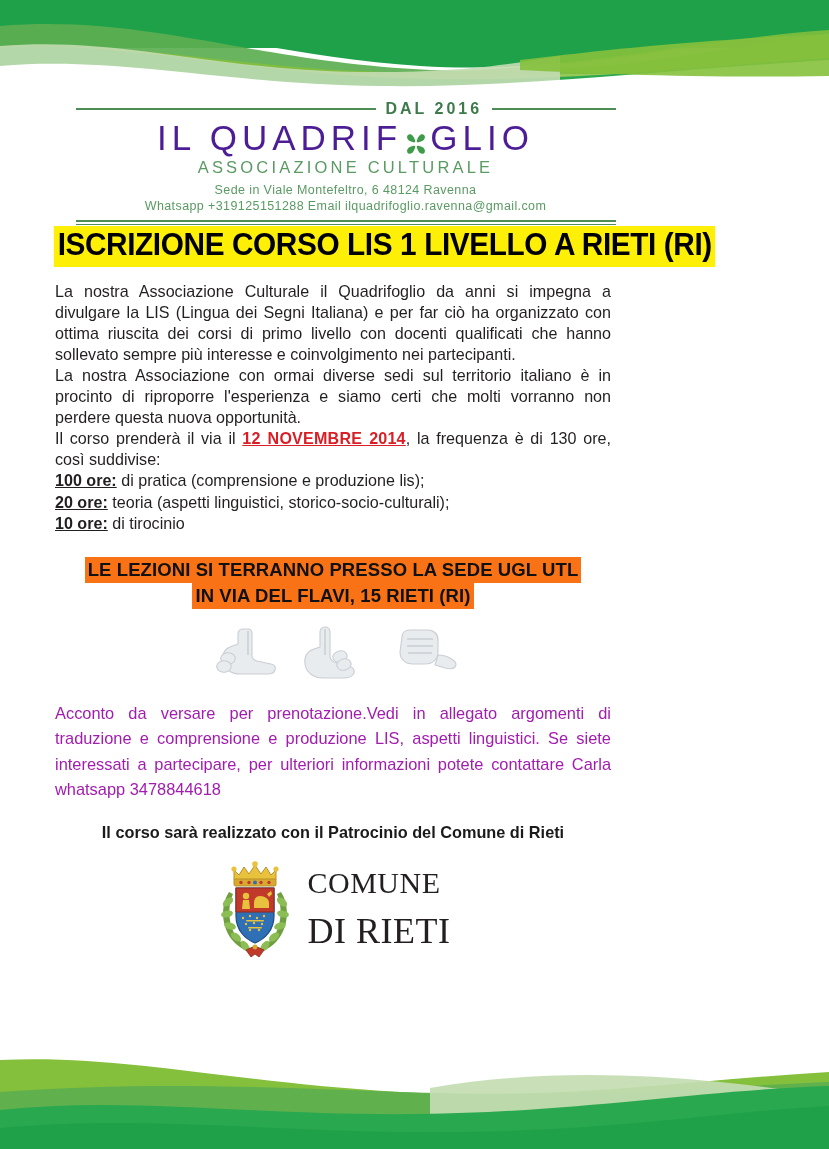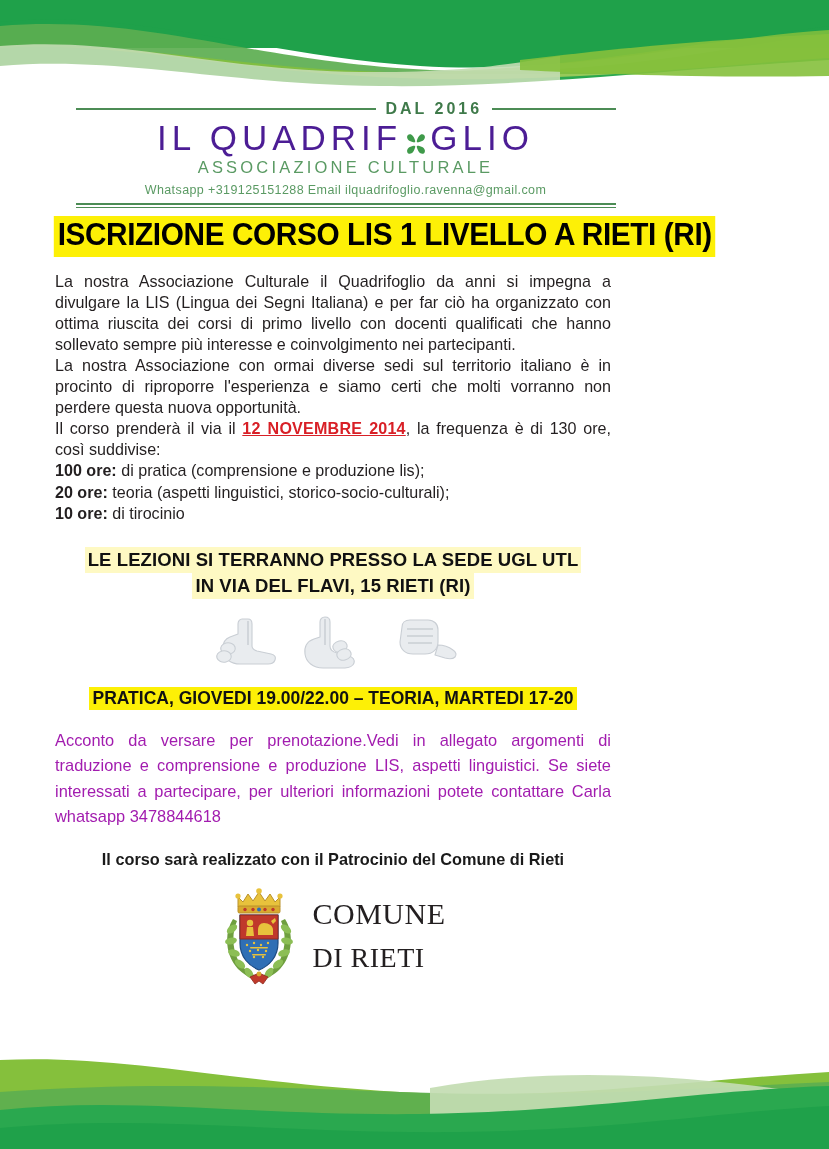--- a/index.html
+++ b/index.html
@@ -95,21 +95,21 @@
     width: 540px;
     margin: 5px auto 0;
     border-top: 2px solid #4c8c55;
     border-bottom: 1px solid #4c8c55;
     height: 2px;
   }
 
   
   .content {
     position: absolute;
-    top: 216px;
+    top: 226px;
     left: 0;
     width: 666px;
   }
   .title-wrap {
     text-align: center;
     padding: 0 40px;
   }
   .title {
     display: inline-block;
     background: #fdf006;
@@ -131,29 +131,29 @@
     color: #231f20;
   }
   .body-text.tight { margin-top: 0; }
   .red-date {
     color: #d81f26;
     font-weight: 700;
     text-decoration: underline;
     letter-spacing: 0.2px;
   }
   .hours-line { font-size: 16.1px; line-height: 1.33; }
-  .hours-line b { font-weight: 700; }
+  .hours-line b { font-weight: 700; text-decoration: underline; }
 
   .banner-block {
     margin-top: 22px;
     text-align: center;
   }
   .banner-line {
     display: inline-block;
-    background: #fef9c3;
+    background: #f97316;
     color: #111111;
     font-weight: 700;
     font-size: 18.5px;
     letter-spacing: 0.1px;
     padding: 1px 3px;
     line-height: 1.3;
   }
   .banner-block .row { line-height: 1.35; }
 
   .max-block {
@@ -217,21 +217,21 @@
     gap: 14px;
   }
   .crest-svg { display: block; }
   .crest-word {
     font-family: "Liberation Serif", serif;
     color: #231f20;
     line-height: 0.96;
     letter-spacing: 0.5px;
   }
   .crest-word .l1 { font-size: 30px; }
-  .crest-word .l2 { font-size: 28px; display: block; margin-top: 16px; }
+  .crest-word .l2 { font-size: 36px; display: block; margin-top: 16px; }
 </style>
 </head>
 <body>
 
 <div class="page">
 
   <div class="wave-band wave-top">
     <svg viewBox="0 0 829 100" preserveAspectRatio="none" aria-hidden="true">
       <rect x="0" y="0" width="829" height="48" fill="#1fa14a"></rect>
       <path d="M0,22 C140,8 260,56 420,66 C560,75 700,44 829,26 L829,0 L0,0 Z" fill="#1fa14a"></path>
@@ -263,20 +263,21 @@
           </g>
           <circle cx="16" cy="16" r="2.4" fill="#ffffff"></circle>
         </svg>
       </span>
       <span>GLIO</span>
     </div>
 
     <div class="subbrand">ASSOCIAZIONE CULTURALE</div>
 
     <div class="contact">
+      <div>Sede in Viale Montefeltro, 6 48124 Ravenna</div>
       <div>Whatsapp +319125151288 Email ilquadrifoglio.ravenna@gmail.com</div>
     </div>
     <div class="foot-rule"></div>
   </div>
 
   <div class="content">
 
     <div class="title-wrap">
       <span class="title">ISCRIZIONE CORSO LIS 1 LIVELLO A RIETI (RI)</span>
     </div>
@@ -332,23 +333,20 @@
 
       <svg width="76" height="60" viewBox="0 0 76 60" aria-hidden="true">
         <g fill="#e9ecef" stroke="#c9ced4" stroke-width="1.1" stroke-linejoin="round">
           <path d="M20 14 c0 -4 3 -7 8 -7 l18 0 c6 0 10 4 10 10 l0 12 c0 7 -5 12 -13 12 l-12 0 c-8 0 -13 -5 -13 -12 z"></path>
           <path d="M56 32 c6 0 11 2 15 5 c3 2 4 5 2 7 c-2 2 -6 2 -10 1 l-10 -3 z"></path>
         </g>
         <path d="M25 16 l26 0 M25 23 l26 0 M26 30 l24 0" stroke="#b9bfc6" stroke-width="1.2" fill="none"></path>
       </svg>
     </div>
 
-    <div class="schedule-block">
-      <span class="schedule-line">PRATICA, GIOVEDI 19.00/22.00 – TEORIA, MARTEDI 17-20</span>
-    </div>
 
     <div class="closing">Acconto da versare per prenotazione.Vedi in allegato argomenti di traduzione e comprensione e produzione LIS, aspetti linguistici. Se siete interessati a partecipare, per ulteriori informazioni potete contattare Carla whatsapp 3478844618</div>
 
     <div class="patronage">Il corso sarà realizzato con il Patrocinio del Comune di Rieti</div>
 
     <div class="crest-wrap">
       <svg class="crest-svg" width="78" height="102" viewBox="0 0 78 102" aria-hidden="true">
 
         <g fill="#6f9f3f">
           <path d="M13 34 C4 48 5 70 18 84 C24 90 32 94 39 96 L39 92 C30 89 22 83 18 75 C12 63 12 47 17 36 Z"></path>

